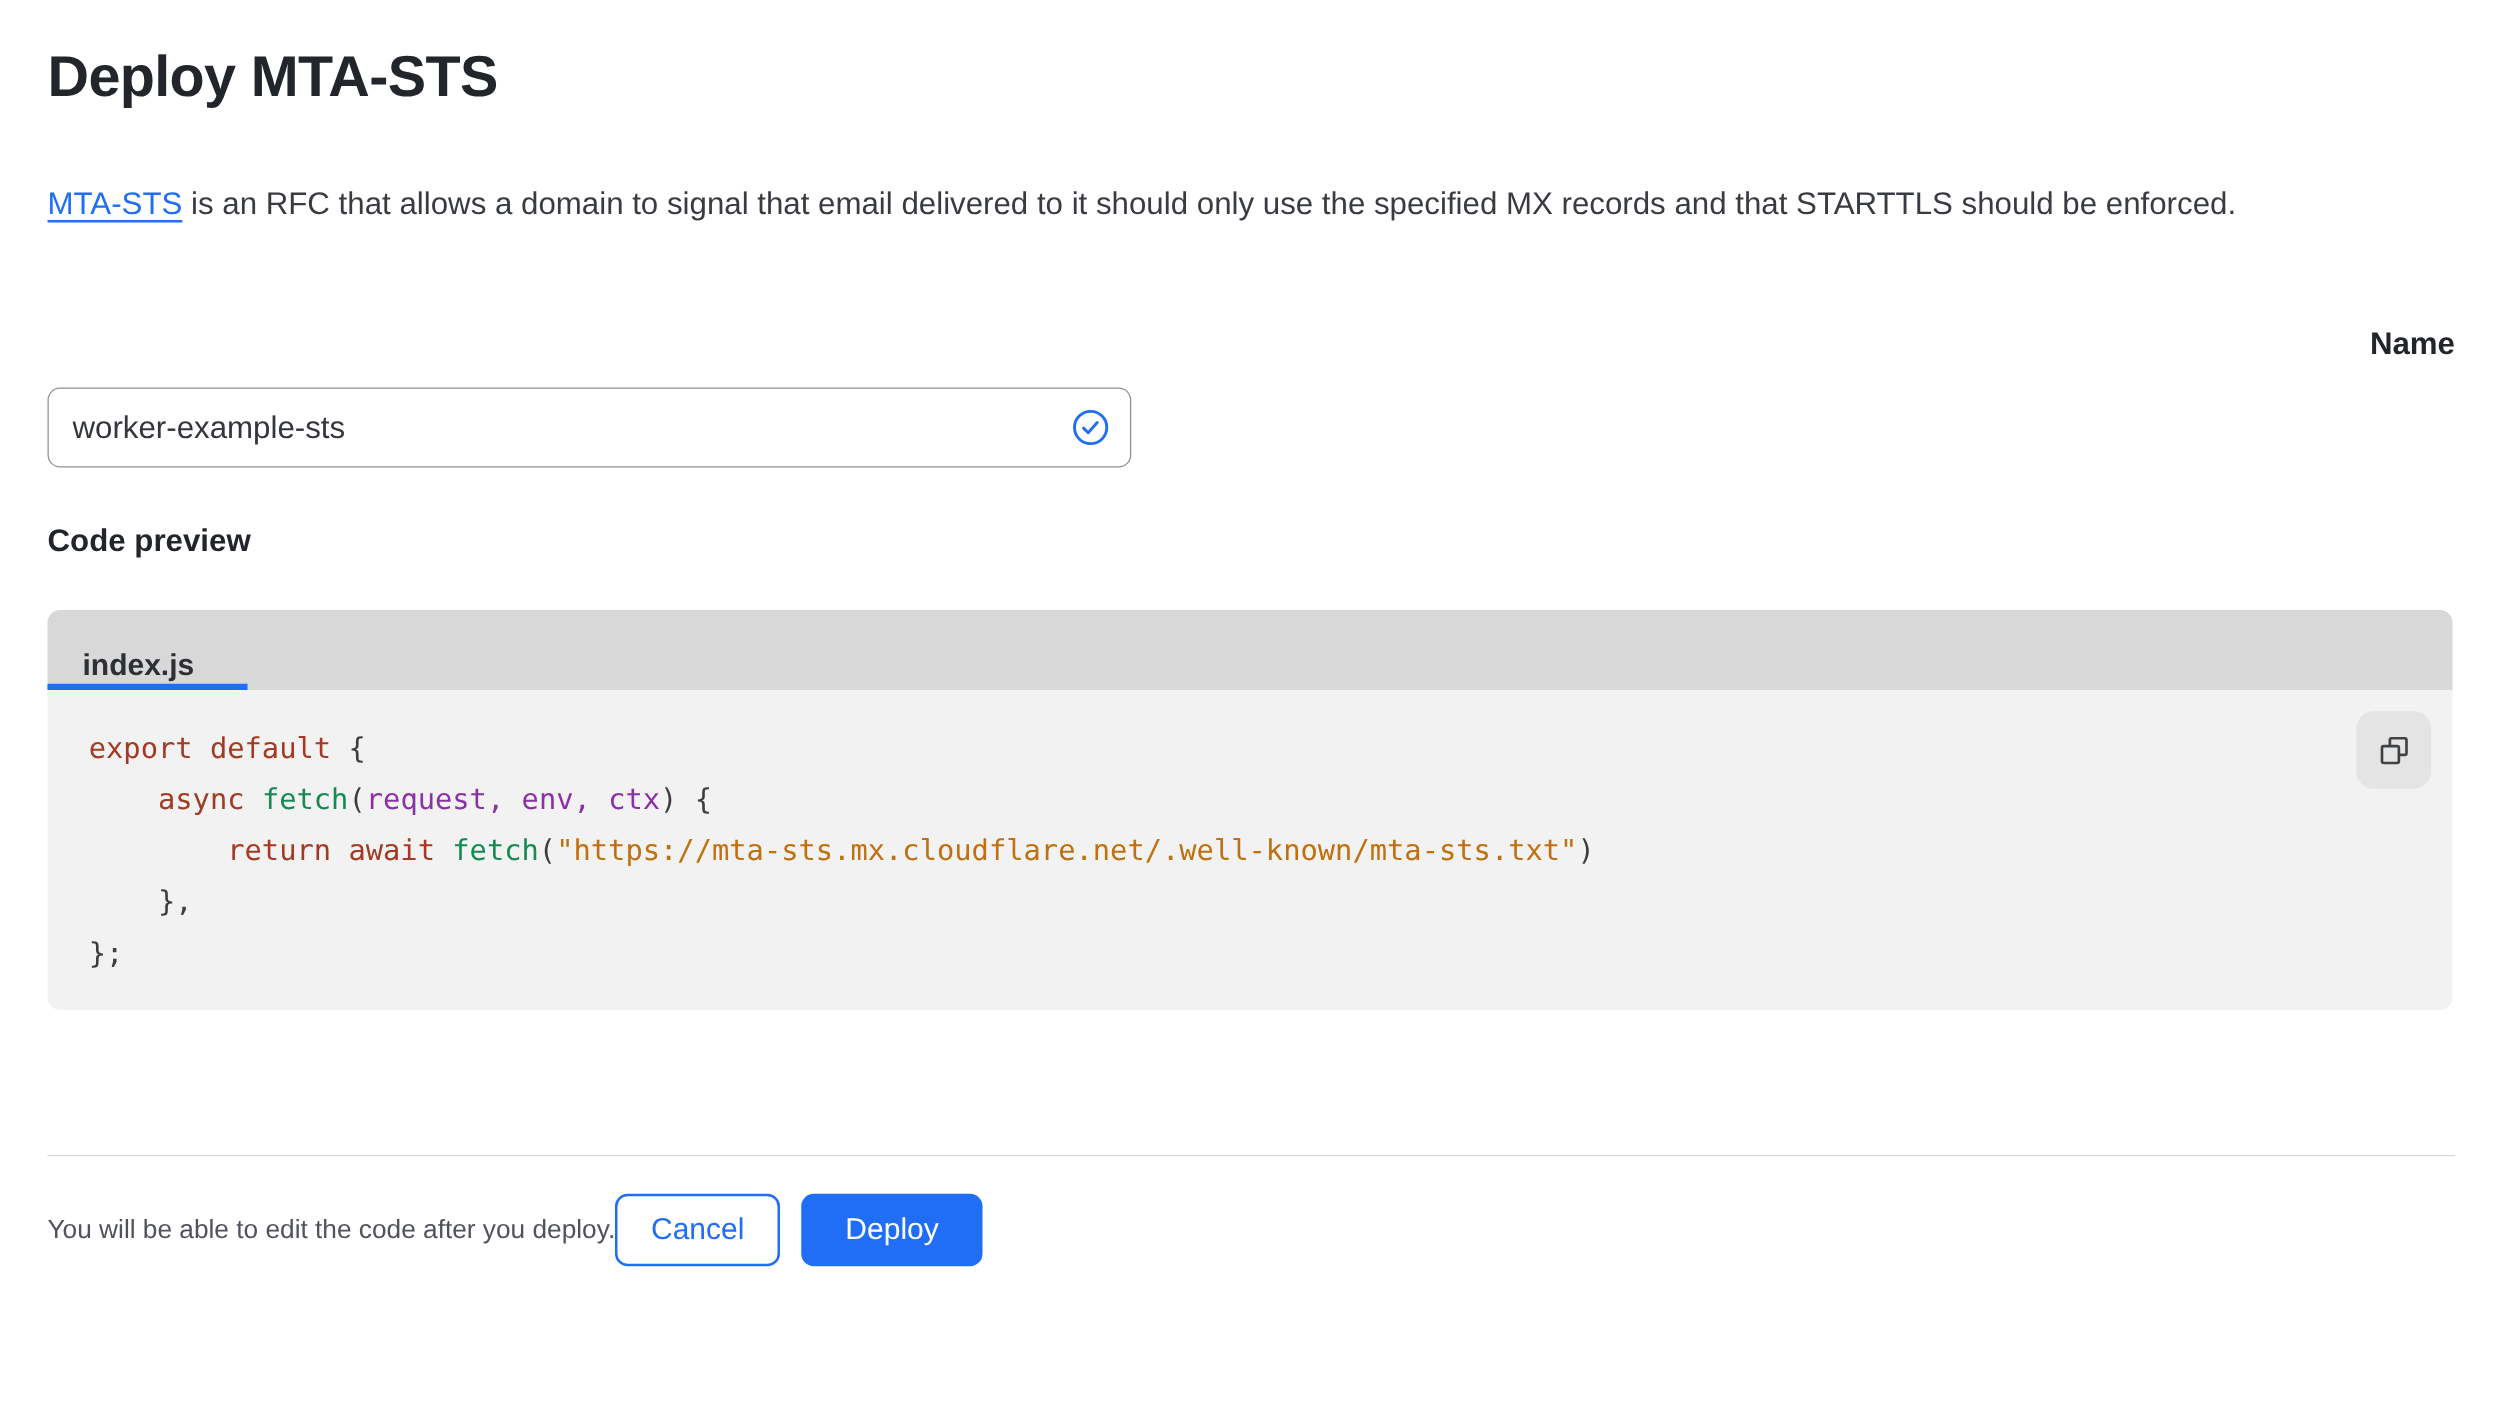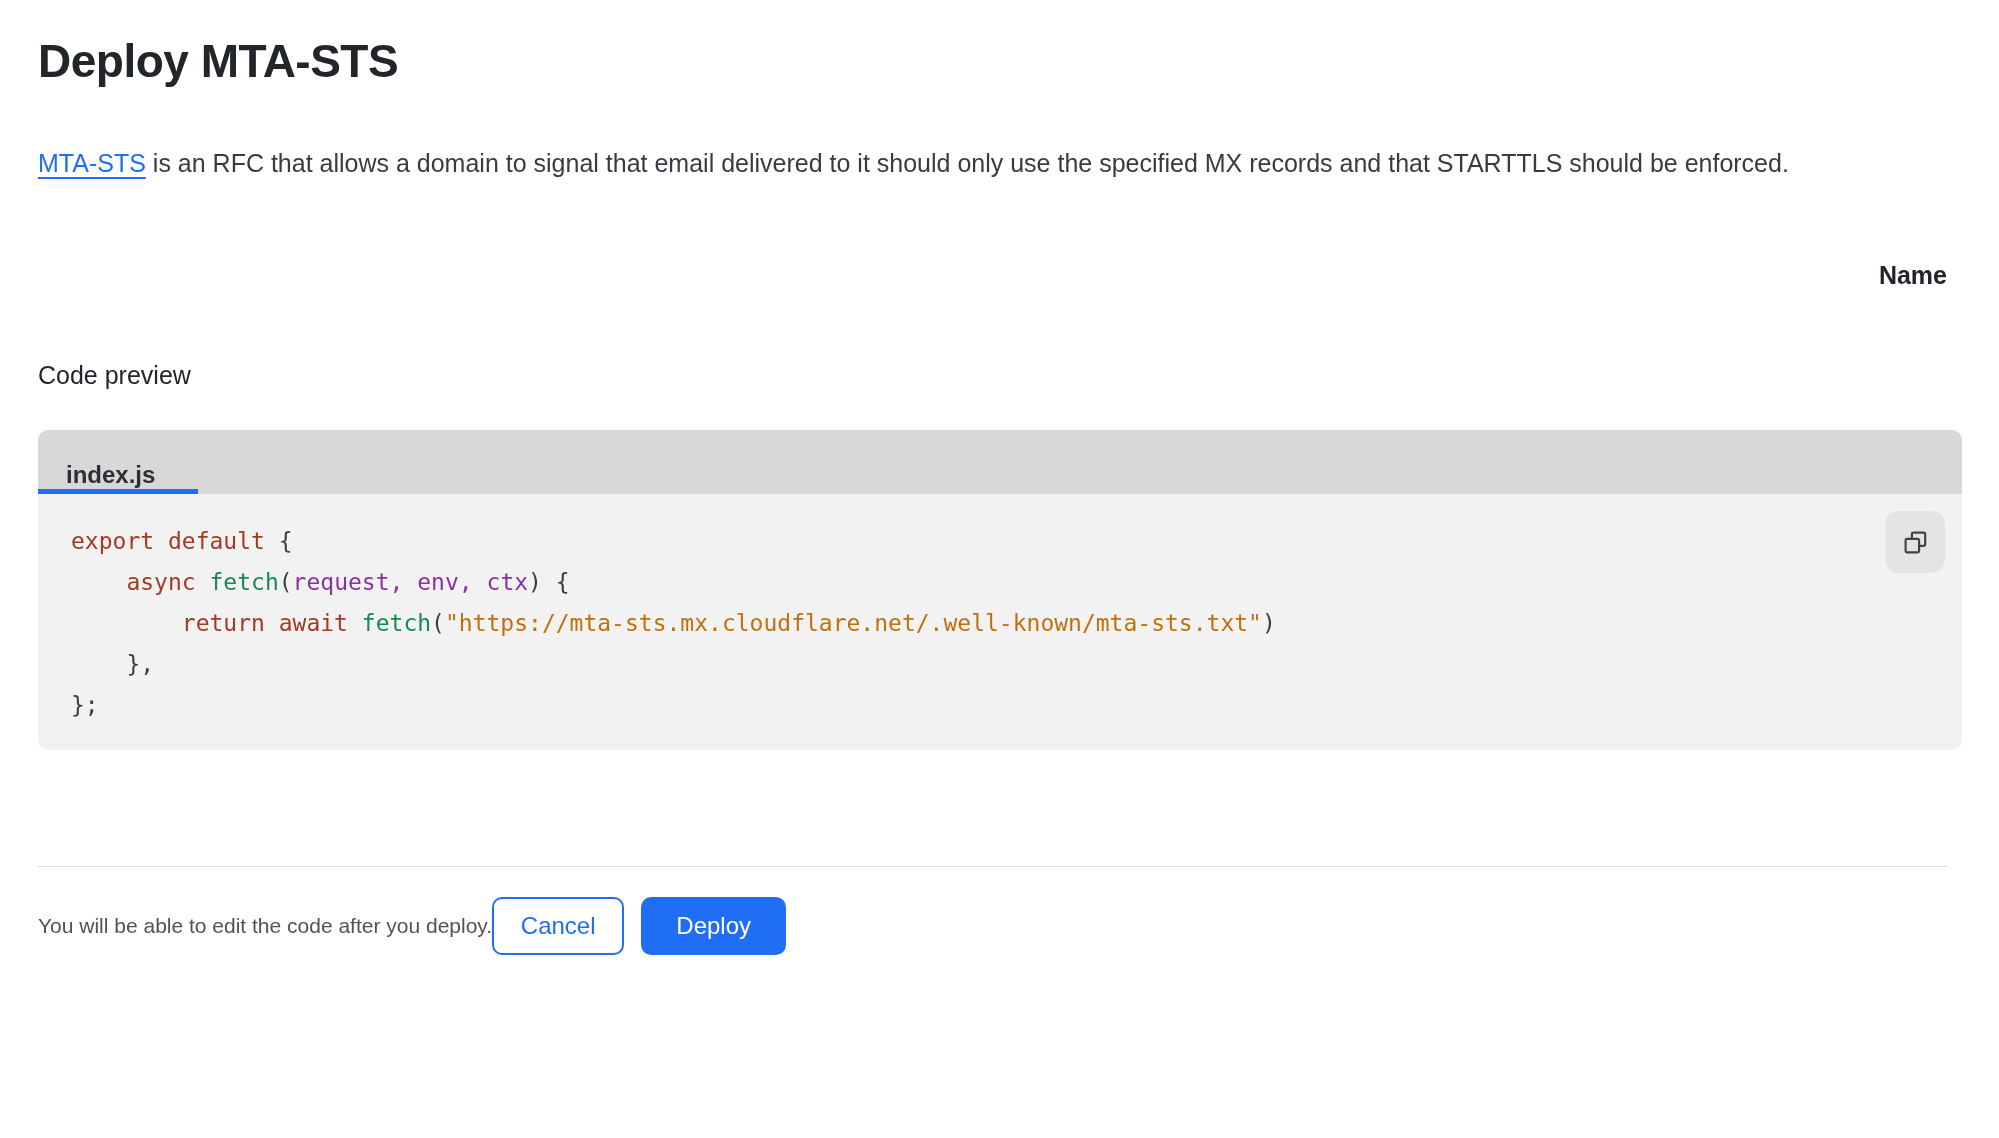--- a/index.html
+++ b/index.html
@@ -13,21 +13,21 @@
     --code-bg:#f2f2f2;
   }
   *{box-sizing:border-box;margin:0;padding:0;}
   html,body{width:1999px;height:1138px;}
   body{
     background:#ffffff;
     font-family:"Liberation Sans", sans-serif;
     color:#24272b;
     overflow:hidden;
   }
-  .page{padding:0 52px 0 38px;width:1999px;}
+  .page{padding:0 35px 0 38px;width:1999px;}
   h1.page-title{
     margin-top:34px;
     font-size:46px;
     line-height:55px;
     font-weight:700;
     letter-spacing:-0.5px;
     color:#222529;
   }
   p.desc{
     margin-top:52px;
@@ -71,24 +71,24 @@
   .valid-icon{
     position:absolute;
     right:17px;
     top:50%;
     transform:translateY(-50%);
     width:31px;height:31px;
     color:var(--accent);
     pointer-events:none;
   }
   .section-label{
-    margin-top:70px;
+    margin-top:44px;
     font-size:25px;
     line-height:30px;
-    font-weight:400;
+    font-weight:700;
     color:#222529;
   }
   .code-block{
     margin-top:40px;
     width:1924px;
     border-radius:10px;
   }
   .tab-bar{
     height:64px;
     background:var(--tabbar-bg);
@@ -177,20 +177,27 @@
 <body>
 
 <div class="page">
 
   <h1 class="page-title">Deploy MTA-STS</h1>
 
   <p class="desc"><a>MTA-STS</a><span> is an RFC that allows a domain to signal that email delivered to it should only use the specified MX records and that STARTTLS should be enforced.</span></p>
 
   <div class="field-label">Name</div>
 
+  <div class="input-wrap">
+    <input type="text" value="worker-example-sts" style="">
+    <svg class="valid-icon" viewBox="0 0 24 24" fill="none">
+      <circle cx="12" cy="12" r="10" stroke="currentColor" stroke-width="1.8"></circle>
+      <path d="M7.6 12.4l2.9 2.9 5.6-6.4" stroke="currentColor" stroke-width="1.8" stroke-linecap="round" stroke-linejoin="round"></path>
+    </svg>
+  </div>
 
   <div class="section-label">Code preview</div>
 
   <div class="code-block">
     <div class="tab-bar">
       <div class="tab">
         <span class="tab-label">index.js</span>
       </div>
     </div>
     <div class="code-area">

